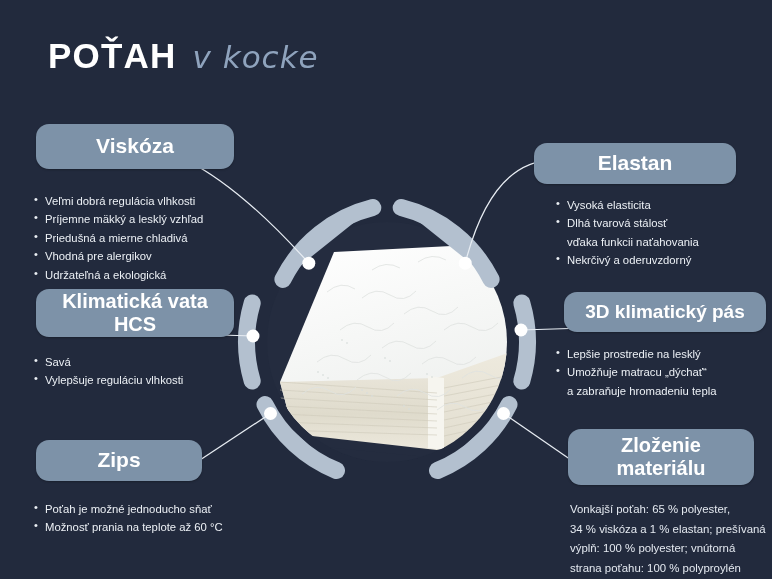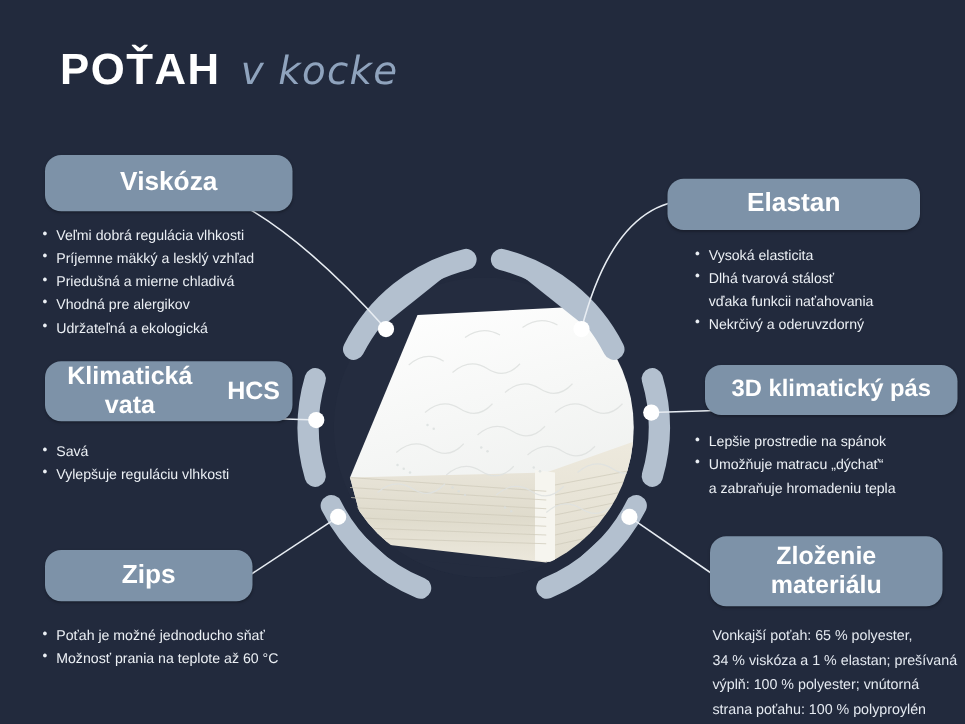--- a/index.html
+++ b/index.html
@@ -184,52 +184,52 @@
 
         <path class="conn" d="M 352,280 L 281.5,231.5"></path>
         <circle class="dot" cx="281.5" cy="231.5" r="6.5"></circle>
       </g>
     </svg>
   </div>
 
   <div class="pill" style="left:36px; top:124px; width:198px; height:45px; font-size:21px;">
     <span>Viskóza</span>
   </div>
-  <ul class="bullets" style="left:34px; top:180px;">
+  <ul class="bullets" style="left:34px; top:192px;">
     <li>Veľmi dobrá regulácia vlhkosti</li>
     <li>Príjemne mäkký a lesklý vzhľad</li>
     <li>Priedušná a mierne chladivá</li>
     <li>Vhodná pre alergikov</li>
     <li>Udržateľná a ekologická</li>
   </ul>
 
   <div class="pill" style="left:534px; top:143px; width:202px; height:41px; font-size:21px;">
     <span>Elastan</span>
   </div>
   <ul class="bullets" style="left:556px; top:196px;">
     <li>Vysoká elasticita</li>
     <li>Dlhá tvarová stálosť</li>
     <li class="cont">vďaka funkcii naťahovania</li>
     <li>Nekrčivý a oderuvzdorný</li>
   </ul>
 
-  <div class="pill" style="left:36px; top:289px; width:198px; height:48px; font-size:20px; flex-direction:row;">
+  <div class="pill" style="left:36px; top:289px; width:198px; height:48px; font-size:20px; flex-direction:column;">
     <span>Klimatická vata</span>
     <span>HCS</span>
   </div>
   <ul class="bullets" style="left:34px; top:353px;">
     <li>Savá</li>
     <li>Vylepšuje reguláciu vlhkosti</li>
   </ul>
 
   <div class="pill" style="left:564px; top:292px; width:202px; height:40px; font-size:19px;">
     <span>3D klimatický pás</span>
   </div>
   <ul class="bullets" style="left:556px; top:345px;">
-    <li>Lepšie prostredie na spánok</li>
+    <li>Lepšie prostredie na lesklý</li>
     <li>Umožňuje matracu „dýchať“</li>
     <li class="cont">a zabraňuje hromadeniu tepla</li>
   </ul>
 
   <div class="pill" style="left:36px; top:440px; width:166px; height:41px; font-size:21px;">
     <span>Zips</span>
   </div>
   <ul class="bullets" style="left:34px; top:500px;">
     <li>Poťah je možné jednoducho sňať</li>
     <li>Možnosť prania na teplote až 60 °C</li>

